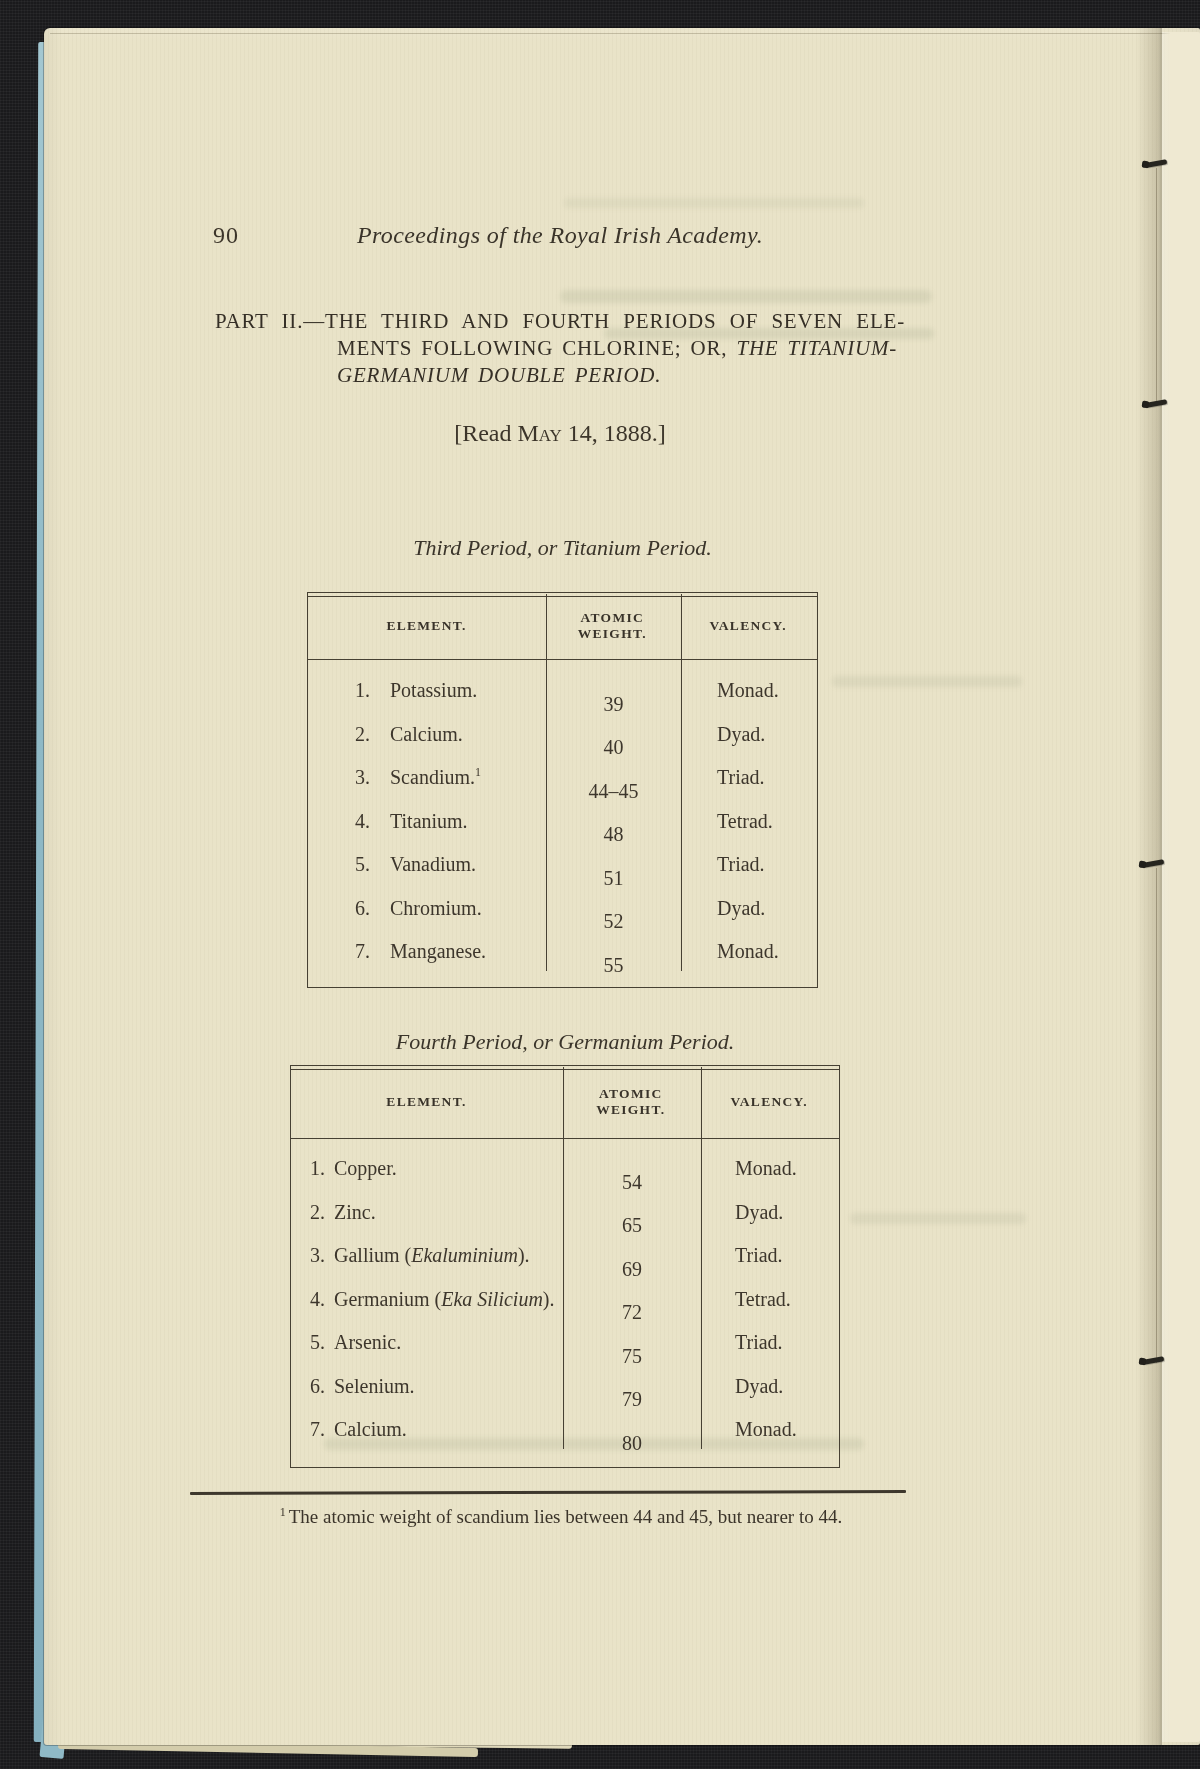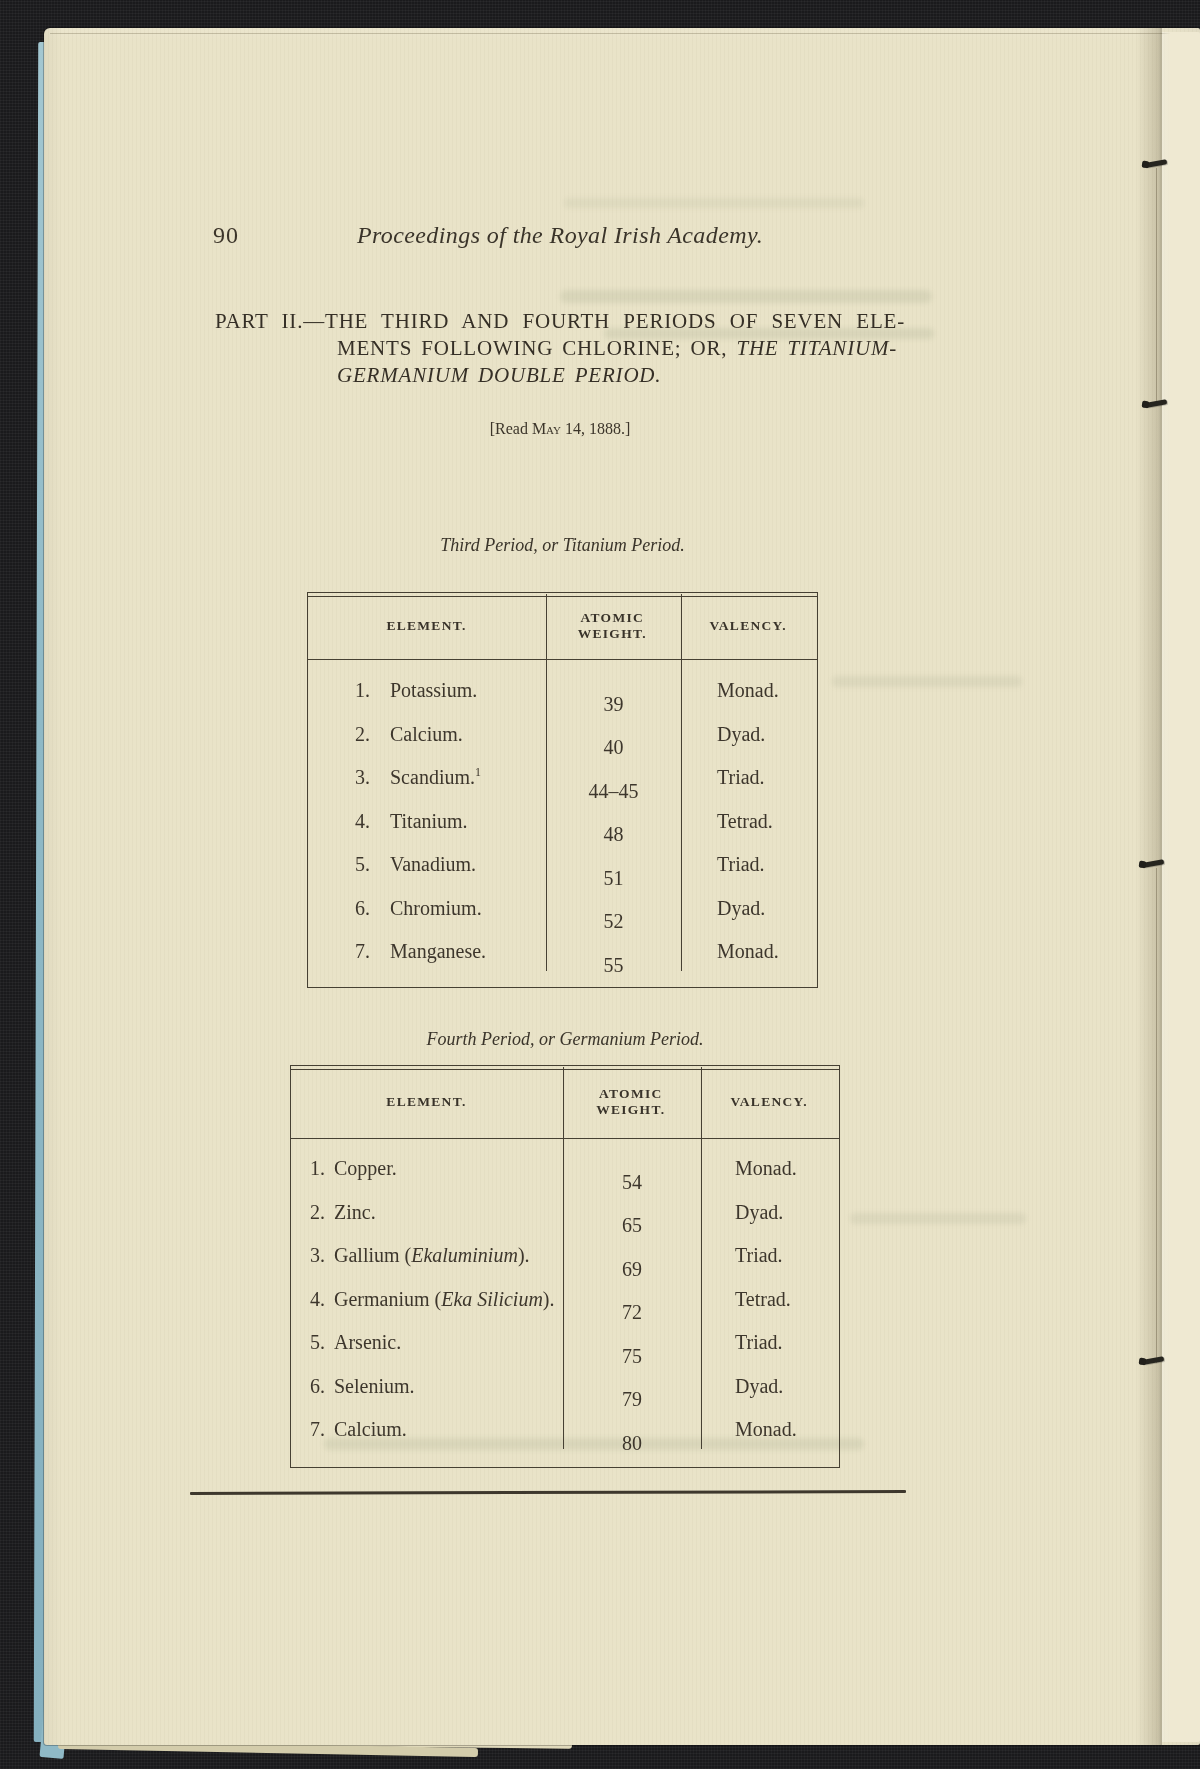--- a/index.html
+++ b/index.html
@@ -85,27 +85,27 @@
   .content{position:absolute;inset:0;z-index:2;padding-left:8px;}
   .headrow{position:absolute;left:171px;top:194px;width:690px;height:30px;}
   .pageno{position:absolute;left:-2px;top:0;font-size:24px;letter-spacing:1px;}
   .runhead{display:block;text-align:center;font-style:italic;font-size:24px;letter-spacing:0.4px;color:#3a342a;}
 
   .heading{position:absolute;left:171px;top:280px;width:700px;font-size:21px;line-height:27px;letter-spacing:0.8px;word-spacing:3px;color:#352f26;}
   .h1{text-align:justify;text-align-last:justify;width:690px;}
   .h2,.h3{margin-left:122px;}
   .ital{font-style:italic;}
 
-  .readnote{position:absolute;left:171px;top:392px;width:690px;text-align:center;font-size:16px;}
+  .readnote{position:absolute;left:171px;top:392px;width:690px;text-align:center;font-size:24px;}
   .sc{font-variant:small-caps;}
 
   .intro{position:absolute;left:171px;top:413px;width:692px;font-size:22px;line-height:34px;}
   .intro .i1{text-align:justify;text-align-last:justify;}
 
-  .tbl-title{position:absolute;font-style:italic;font-size:18px;text-align:center;color:#3a342a;}
+  .tbl-title{position:absolute;font-style:italic;font-size:22px;text-align:center;color:#3a342a;}
   .t1title{left:263px;top:507px;width:511px;}
   .t2title{left:246px;top:1001px;width:550px;}
 
   .tbl{position:absolute;border:1.3px solid var(--rule);}
   .tbl::before{content:"";position:absolute;left:0;right:0;top:3px;height:1px;background:var(--rule);}
   .tbl1{left:263px;top:564px;width:511px;height:396px;}
   .tbl2{left:246px;top:1037px;width:550px;height:403px;}
 
   .thead{display:flex;align-items:center;}
   .tbl1 .thead{height:66px;}
@@ -312,20 +312,21 @@
               <div class="td col1 wcell">80</div>
               <div class="td col2 vcell">Monad.</div>
             </div>
           </div>
           <div class="hrule"></div>
           <div class="vdiv v1"></div>
           <div class="vdiv v2"></div>
         </div>
 
       <div class="footrule"></div>
+      <div class="footnote"><sup>1</sup><span>The atomic weight of scandium lies between 44 and 45, but nearer to 44.</span></div>
     </div>
 
     <div class="gutter-shade"></div>
     <div class="next-page"></div>
     <div class="thread t1"></div>
     <div class="thread t2"></div>
     <div class="stitch s1"></div>
     <div class="stitch s2"></div>
     <div class="stitch s3"></div>
     <div class="stitch s4"></div>

